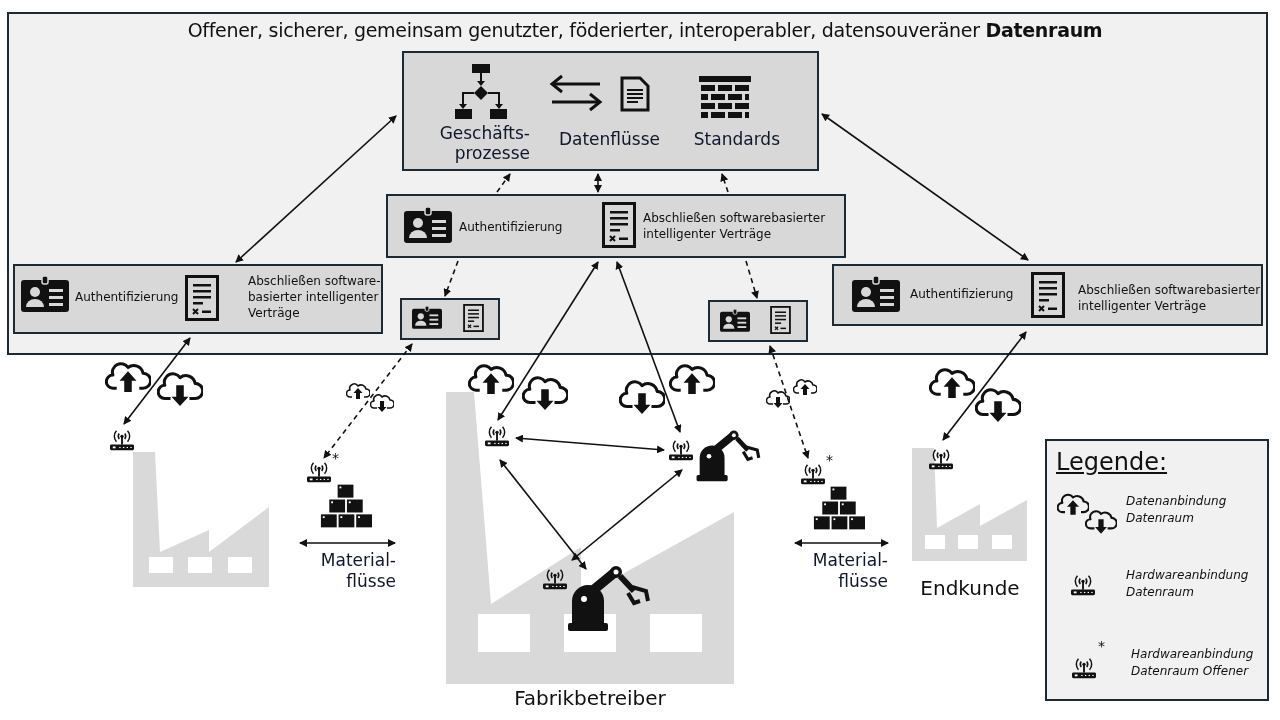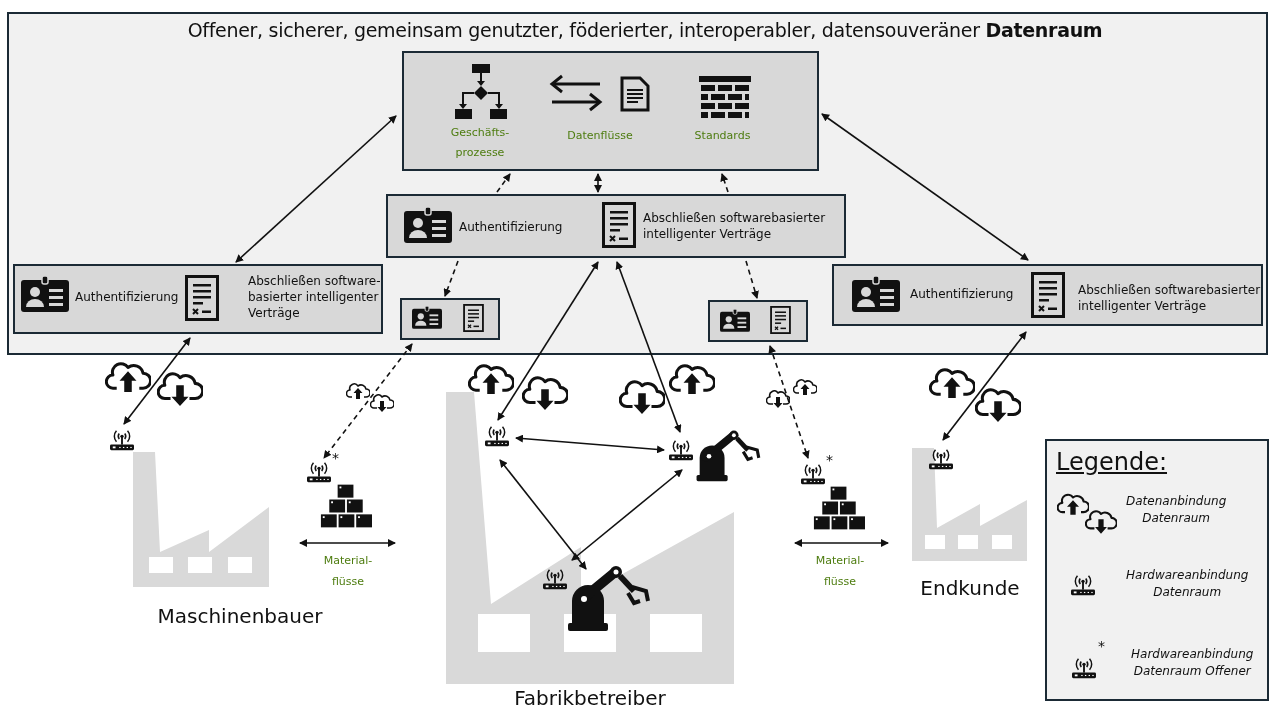--- a/index.html
+++ b/index.html
@@ -3,25 +3,25 @@
 <meta charset="utf-8">
 <style>
   html,body{margin:0;padding:0;background:#ffffff;}
   body{width:1280px;height:720px;position:relative;overflow:hidden;font-family:"DejaVu Sans","Liberation Sans",sans-serif;color:#111;}
   .abs{position:absolute;}
   .outer{left:7px;top:12px;width:1261px;height:343px;background:#f1f1f1;border:2px solid #1b2a35;box-sizing:border-box;}
   .title{left:0;top:19px;width:1290px;text-align:center;font-size:19px;letter-spacing:-0.3px;color:#111;}
   .title b{font-weight:bold;}
   .box{background:#d8d8d8;border:2px solid #1b2a35;box-sizing:border-box;}
   .lbl{font-size:12px;line-height:16px;color:#111;}
-  .lbl-md{font-size:11px;color:#4d7c0f;text-align:center;}
+  .lbl-md{font-size:17px;color:#0f172a;text-align:right;}
   .bigname{font-size:20px;text-align:center;color:#111;}
   .legend{left:1045px;top:439px;width:224px;height:262px;background:#f1f1f1;border:2px solid #1b2a35;box-sizing:border-box;}
   .legend-title{left:1056px;top:448px;font-size:24px;text-decoration:underline;}
-  .legend-text{font-size:12px;font-style:italic;line-height:17px;color:#111;text-align:center;}
+  .legend-text{font-size:12px;font-style:italic;line-height:17px;color:#111;}
   svg.overlay{position:absolute;left:0;top:0;}
 </style>
 </head>
 <body>
 
 <svg width="0" height="0" style="position:absolute">
   <defs>
     <marker id="ah" markerWidth="8" markerHeight="8" refX="7" refY="4" orient="auto-start-reverse" markerUnits="userSpaceOnUse">
       <path d="M0,0 L8,4 L0,8 Z" fill="#111"></path>
     </marker>
@@ -318,21 +318,20 @@
 <div class="abs lbl-md" style="left:300px;top:550px;width:96px;line-height:21px;">
   <div>Material-</div>
   <div>flüsse</div>
 </div>
 <div class="abs lbl-md" style="left:792px;top:550px;width:96px;line-height:21px;">
   <div>Material-</div>
   <div>flüsse</div>
 </div>
 
 <div class="abs bigname" style="left:90px;top:603px;width:300px;line-height:27px;">
-  <div>Maschinenbauer</div>
 </div>
 <div class="abs bigname" style="left:490px;top:686px;width:200px;">Fabrikbetreiber</div>
 <div class="abs bigname" style="left:910px;top:576px;width:120px;">Endkunde</div>
 
 <div class="abs legend"></div>
 <div class="abs legend-title">Legende:</div>
 <svg class="abs" style="left:1057px;top:492px" width="32" height="23">
     <use href="#cloudup"></use>
   </svg>
 <svg class="abs" style="left:1085px;top:510px" width="32" height="25">

